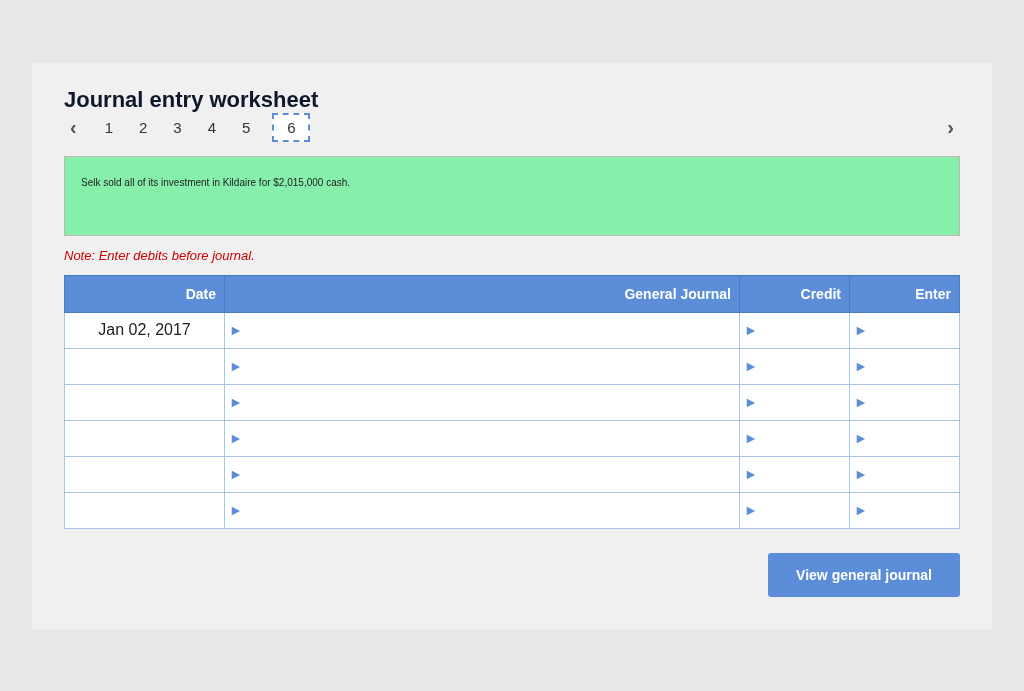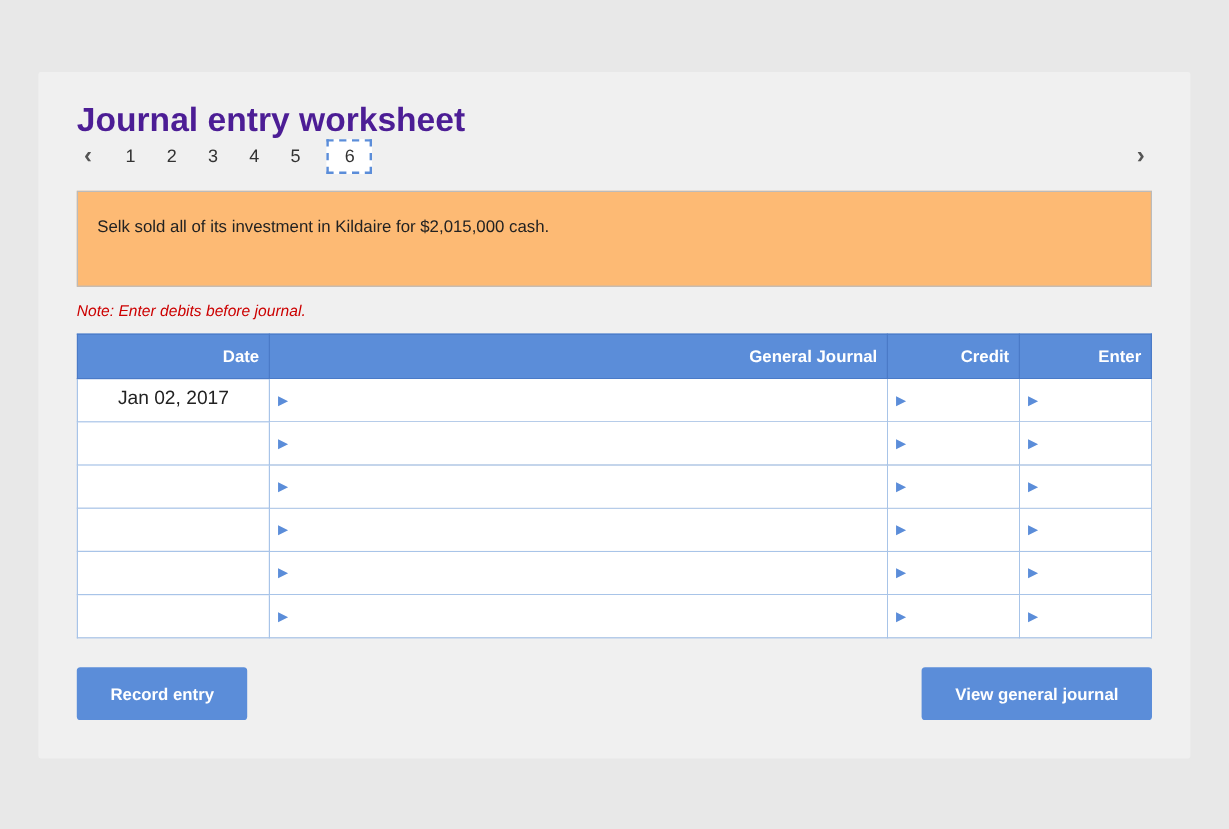--- a/index.html
+++ b/index.html
@@ -13,23 +13,23 @@
       min-height: 691px;
       width: 1024px;
     }
     .container {
       background: #f0f0f0;
       width: 960px;
       padding: 24px 32px 32px 32px;
       border-radius: 2px;
     }
     .page-title {
-      font-size: 28px;
+      font-size: 22px;
       font-weight: bold;
-      color: #4c1d95;
+      color: #0f172a;
     }
     .pagination {
       display: flex;
       align-items: center;
       gap: 18px;
       margin-bottom: 14px;
       position: relative;
     }
     .pagination .nav-arrow {
       font-size: 20px;
@@ -46,26 +46,26 @@
       padding: 2px 4px;
     }
     .pagination .page-num.active {
       border: 2px dashed #5b8dd9;
       background: #fff;
       padding: 4px 10px;
       min-width: 38px;
       text-align: center;
     }
     .description-box {
-      background: #fdba74;
+      background: #86efac;
       border: 1px solid #bbb;
       padding: 18px 16px;
       margin-bottom: 12px;
       min-height: 80px;
-      font-size: 14px;
+      font-size: 10px;
       color: #222;
       line-height: 1.5;
     }
     .note {
       color: #cc0000;
       font-size: 13px;
       margin-bottom: 12px;
       font-style: italic;
     }
     table {
@@ -295,16 +295,15 @@
           <div class="cell-with-arrow">
             <span class="arrow-indicator">►</span>
             <input class="input-field" type="text" style="">
           </div>
         </td>
       </tr>
     </tbody>
   </table>
 
   <div class="buttons-row">
-    <button class="btn">Record entry</button>
     <button class="btn btn-right">View general journal</button>
   </div>
 </div>
 
 </body></html>

